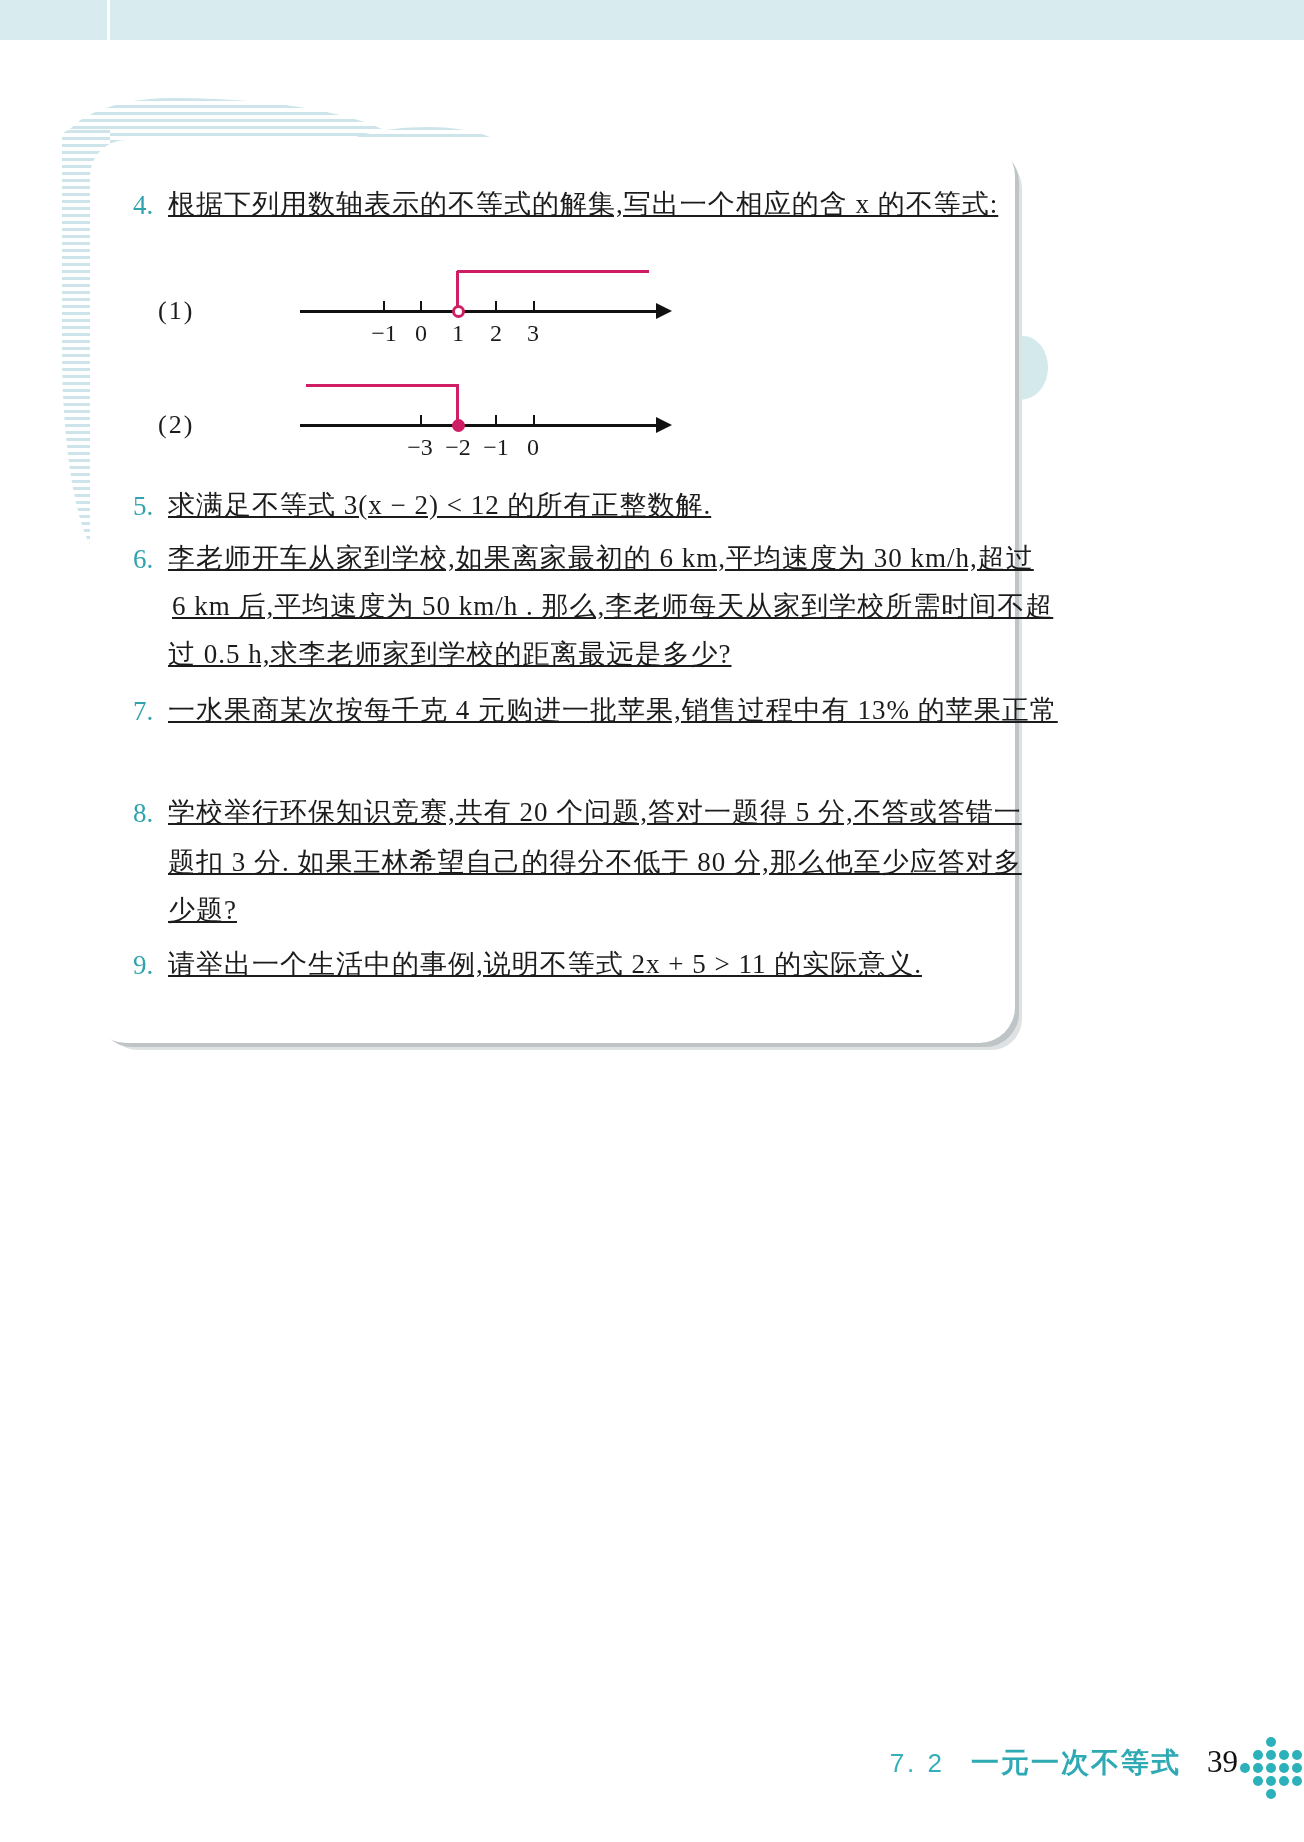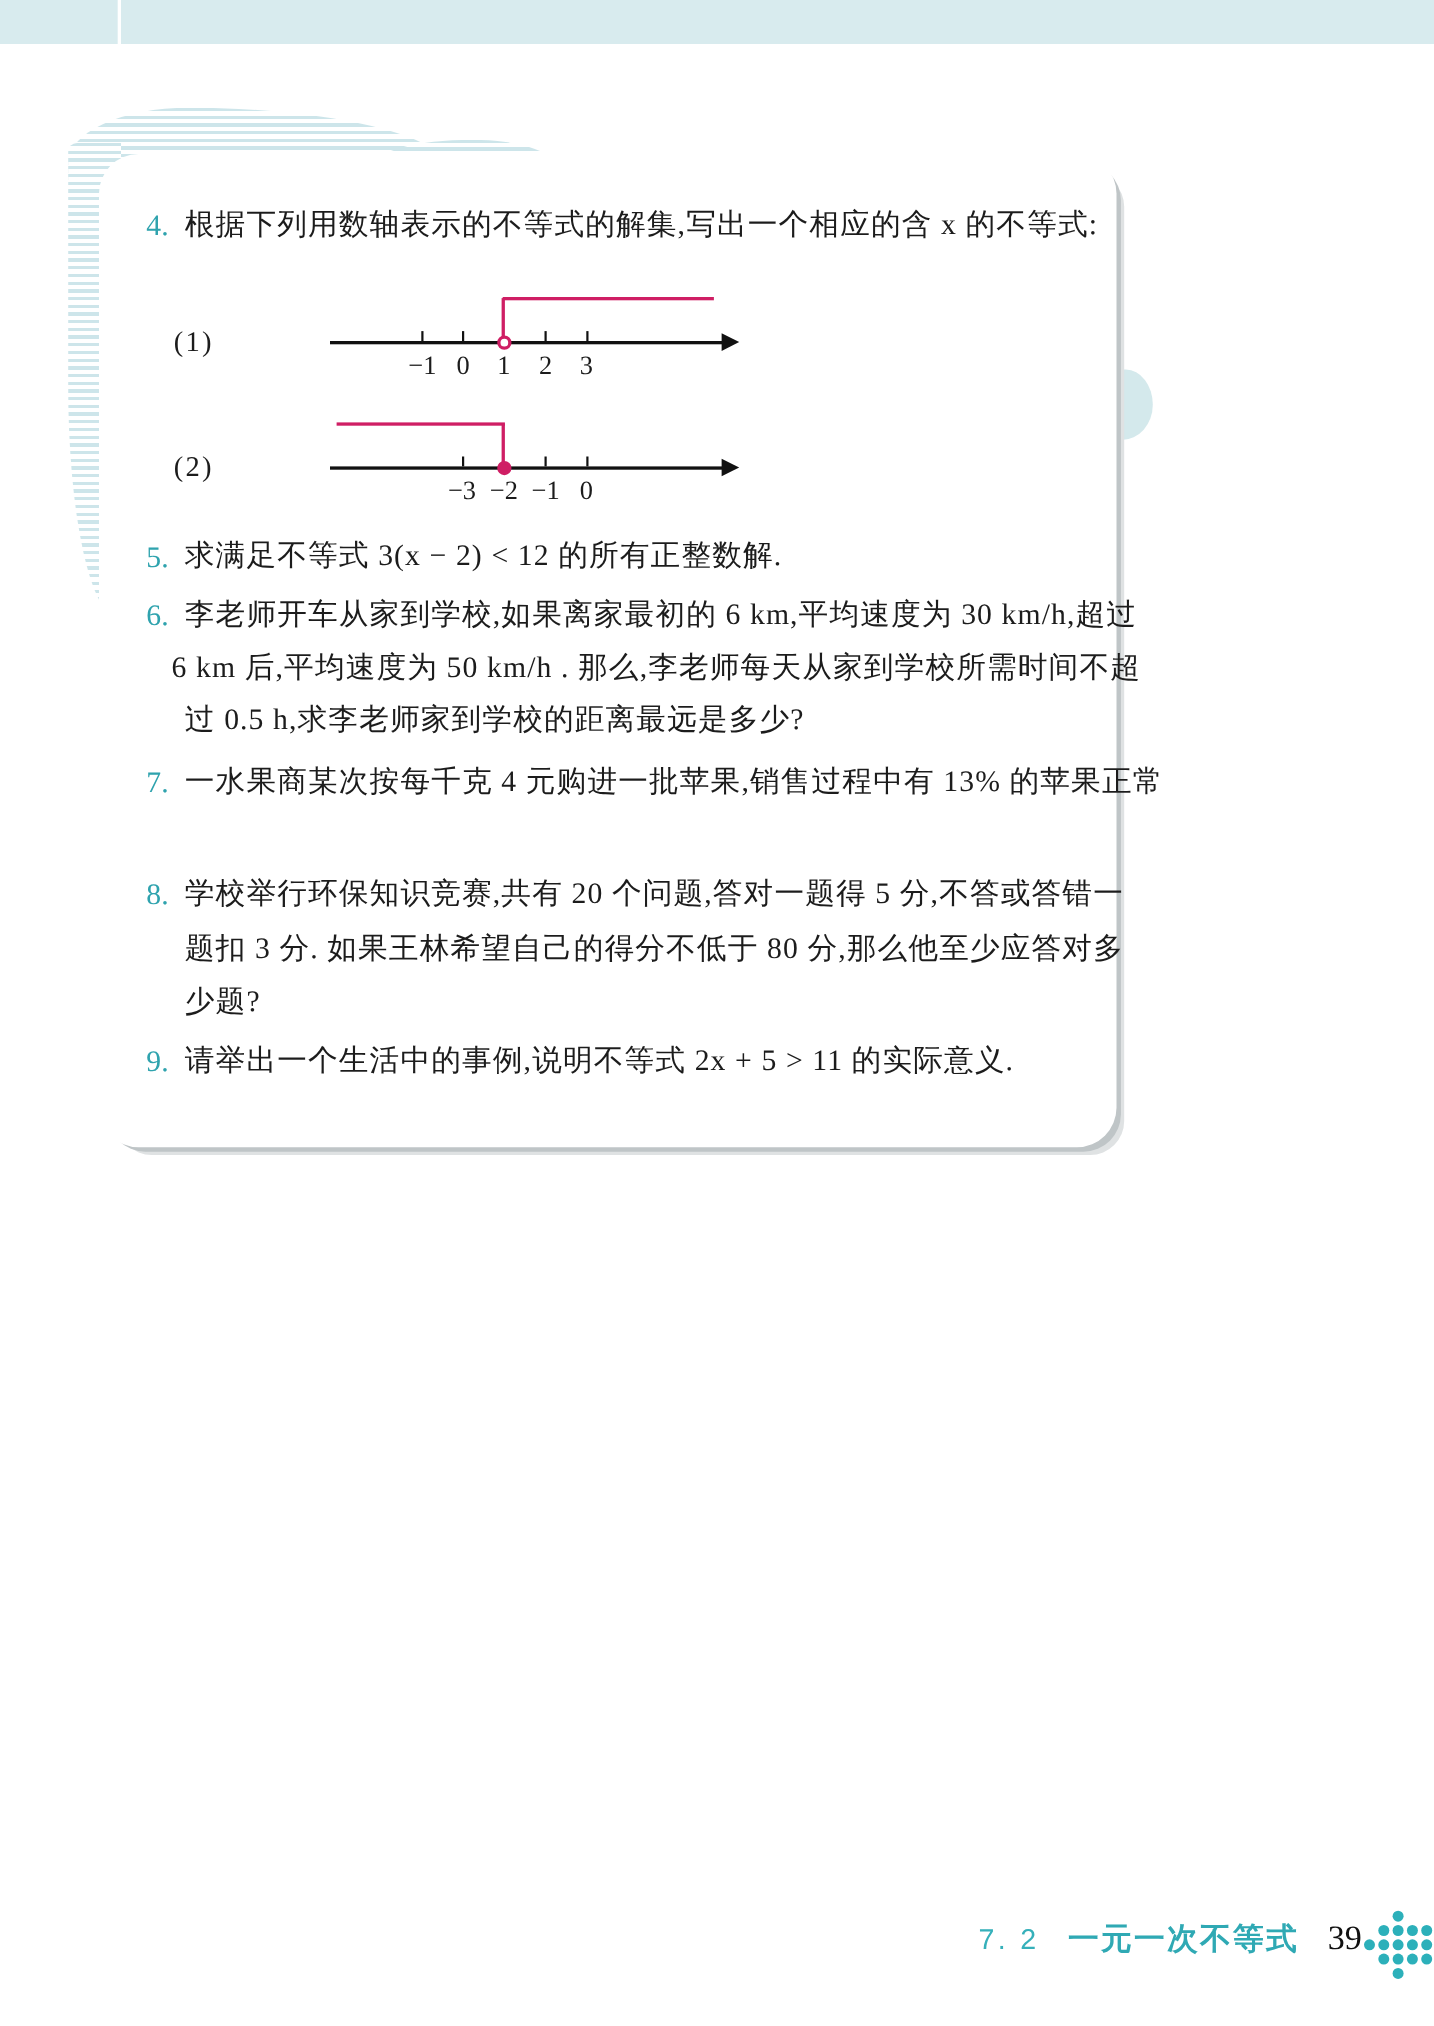--- a/index.html
+++ b/index.html
@@ -35,21 +35,21 @@
     box-shadow:6px 6px 0 -2px #bfc5c7, 12px 12px 0 -5px #dfe2e3;
   }
   
   .pnum{
     position:absolute;z-index:3;width:34px;
     font-size:27px;color:#2fa3ae;font-family:"Liberation Serif","DejaVu Serif",serif;
   }
   .pline{
     position:absolute;z-index:3;
     font-size:27px;line-height:33px;letter-spacing:1px;
-    white-space:nowrap;color:#1c1c1c;
+    white-space:nowrap;color:#1c1c1c;text-decoration:underline;
   }
   
   .diagram-label{position:absolute;z-index:3;font-size:26px;letter-spacing:2px;}
   .axis{position:absolute;z-index:3;background:#111;height:3px;}
   .axis-arrow{
     position:absolute;z-index:3;width:0;height:0;
     border-left:16px solid #111;border-top:8px solid transparent;border-bottom:8px solid transparent;
   }
   .tick{position:absolute;z-index:3;width:2px;height:9px;background:#111;}
   .tick-label{
@@ -123,21 +123,21 @@
   <div class="tick-label" style="left:402px;top:434px;">−3</div>
   <div class="tick-label" style="left:440px;top:434px;">−2</div>
   <div class="tick-label" style="left:478px;top:434px;">−1</div>
   <div class="tick-label" style="left:515px;top:434px;">0</div>
 
   <div class="pnum" style="left:133px;top:491px;">5.</div>
   <div class="pline" style="left:168px;top:489px;">求满足不等式 3(x − 2) &lt; 12 的所有正整数解.</div>
 
   <div class="pnum" style="left:133px;top:544px;">6.</div>
   <div class="pline" style="left:168px;top:542px;">李老师开车从家到学校,如果离家最初的 6 km,平均速度为 30 km/h,超过</div>
-  <div class="pline" style="left:156px;top:590px;">6 km 后,平均速度为 50 km/h .  那么,李老师每天从家到学校所需时间不超</div>
+  <div class="pline" style="left:172px;top:590px;">6 km 后,平均速度为 50 km/h .  那么,李老师每天从家到学校所需时间不超</div>
   <div class="pline" style="left:168px;top:638px;">过 0.5 h,求李老师家到学校的距离最远是多少?</div>
 
   <div class="pnum" style="left:133px;top:696px;">7.</div>
   <div class="pline" style="left:168px;top:694px;">一水果商某次按每千克 4 元购进一批苹果,销售过程中有 13% 的苹果正常</div>
 
   <div class="pnum" style="left:133px;top:798px;">8.</div>
   <div class="pline" style="left:168px;top:796px;">学校举行环保知识竞赛,共有 20 个问题,答对一题得 5 分,不答或答错一</div>
   <div class="pline" style="left:168px;top:846px;">题扣 3 分.  如果王林希望自己的得分不低于 80 分,那么他至少应答对多</div>
   <div class="pline" style="left:168px;top:894px;">少题?</div>
 

